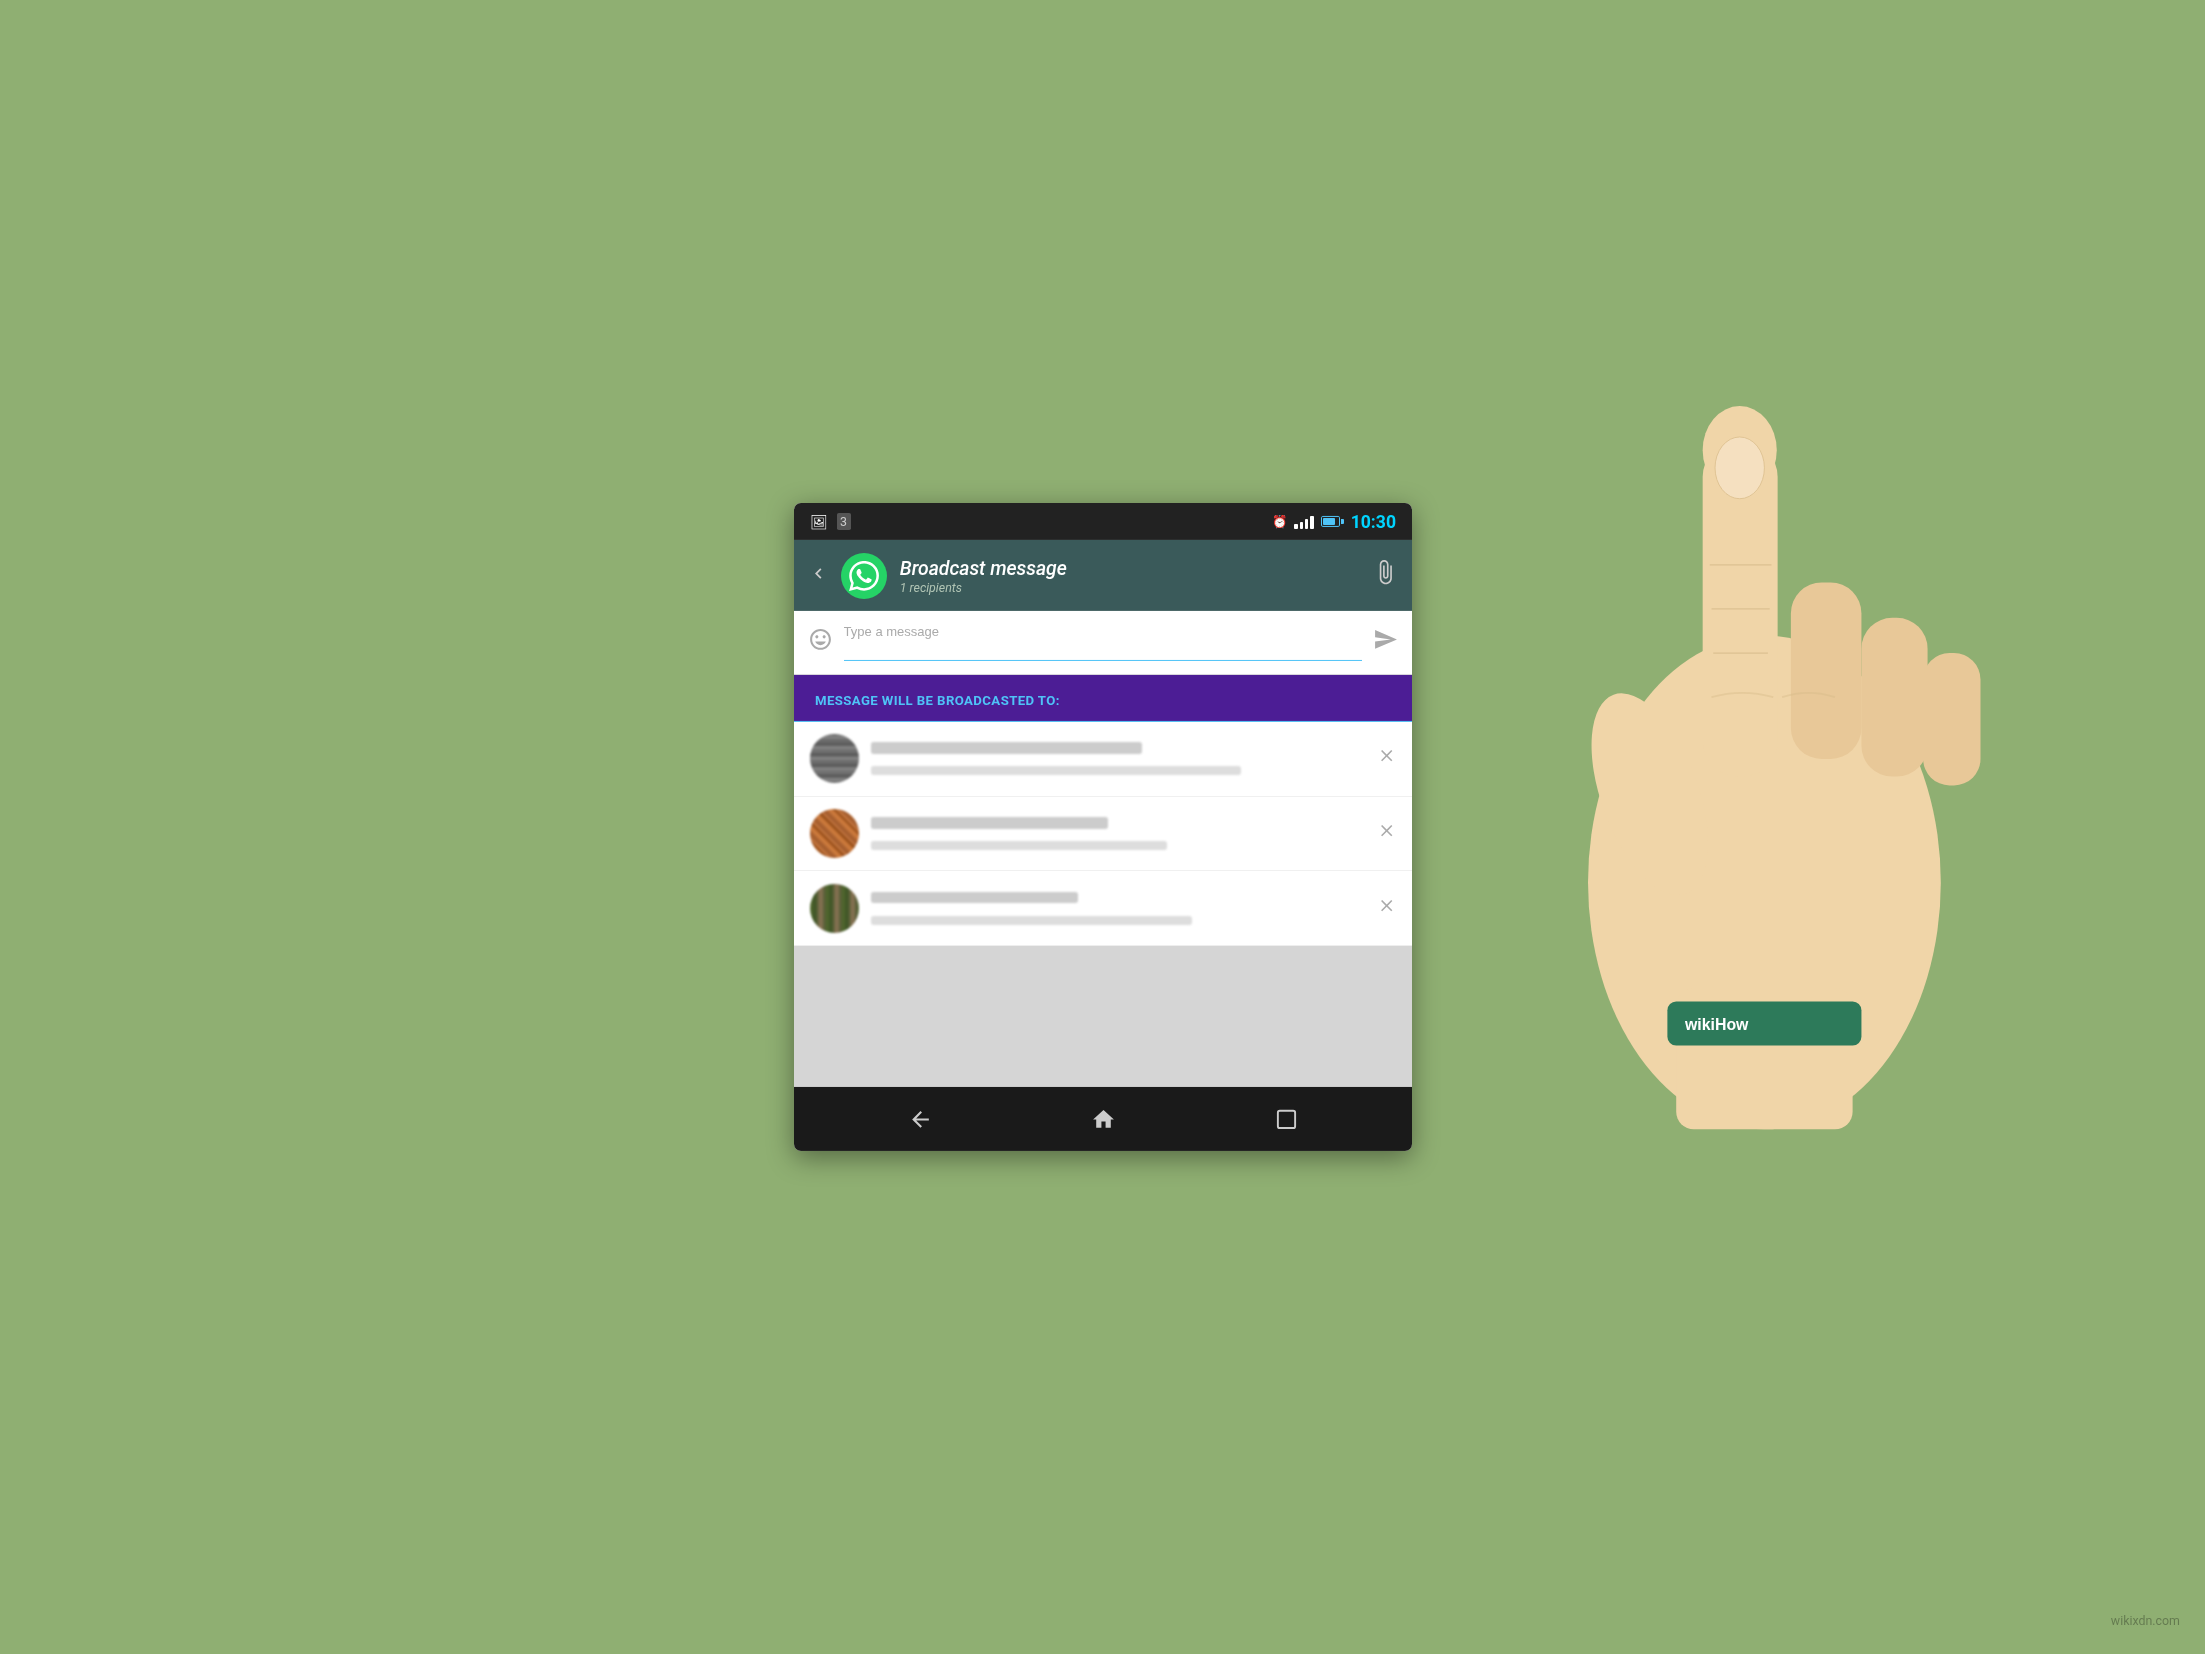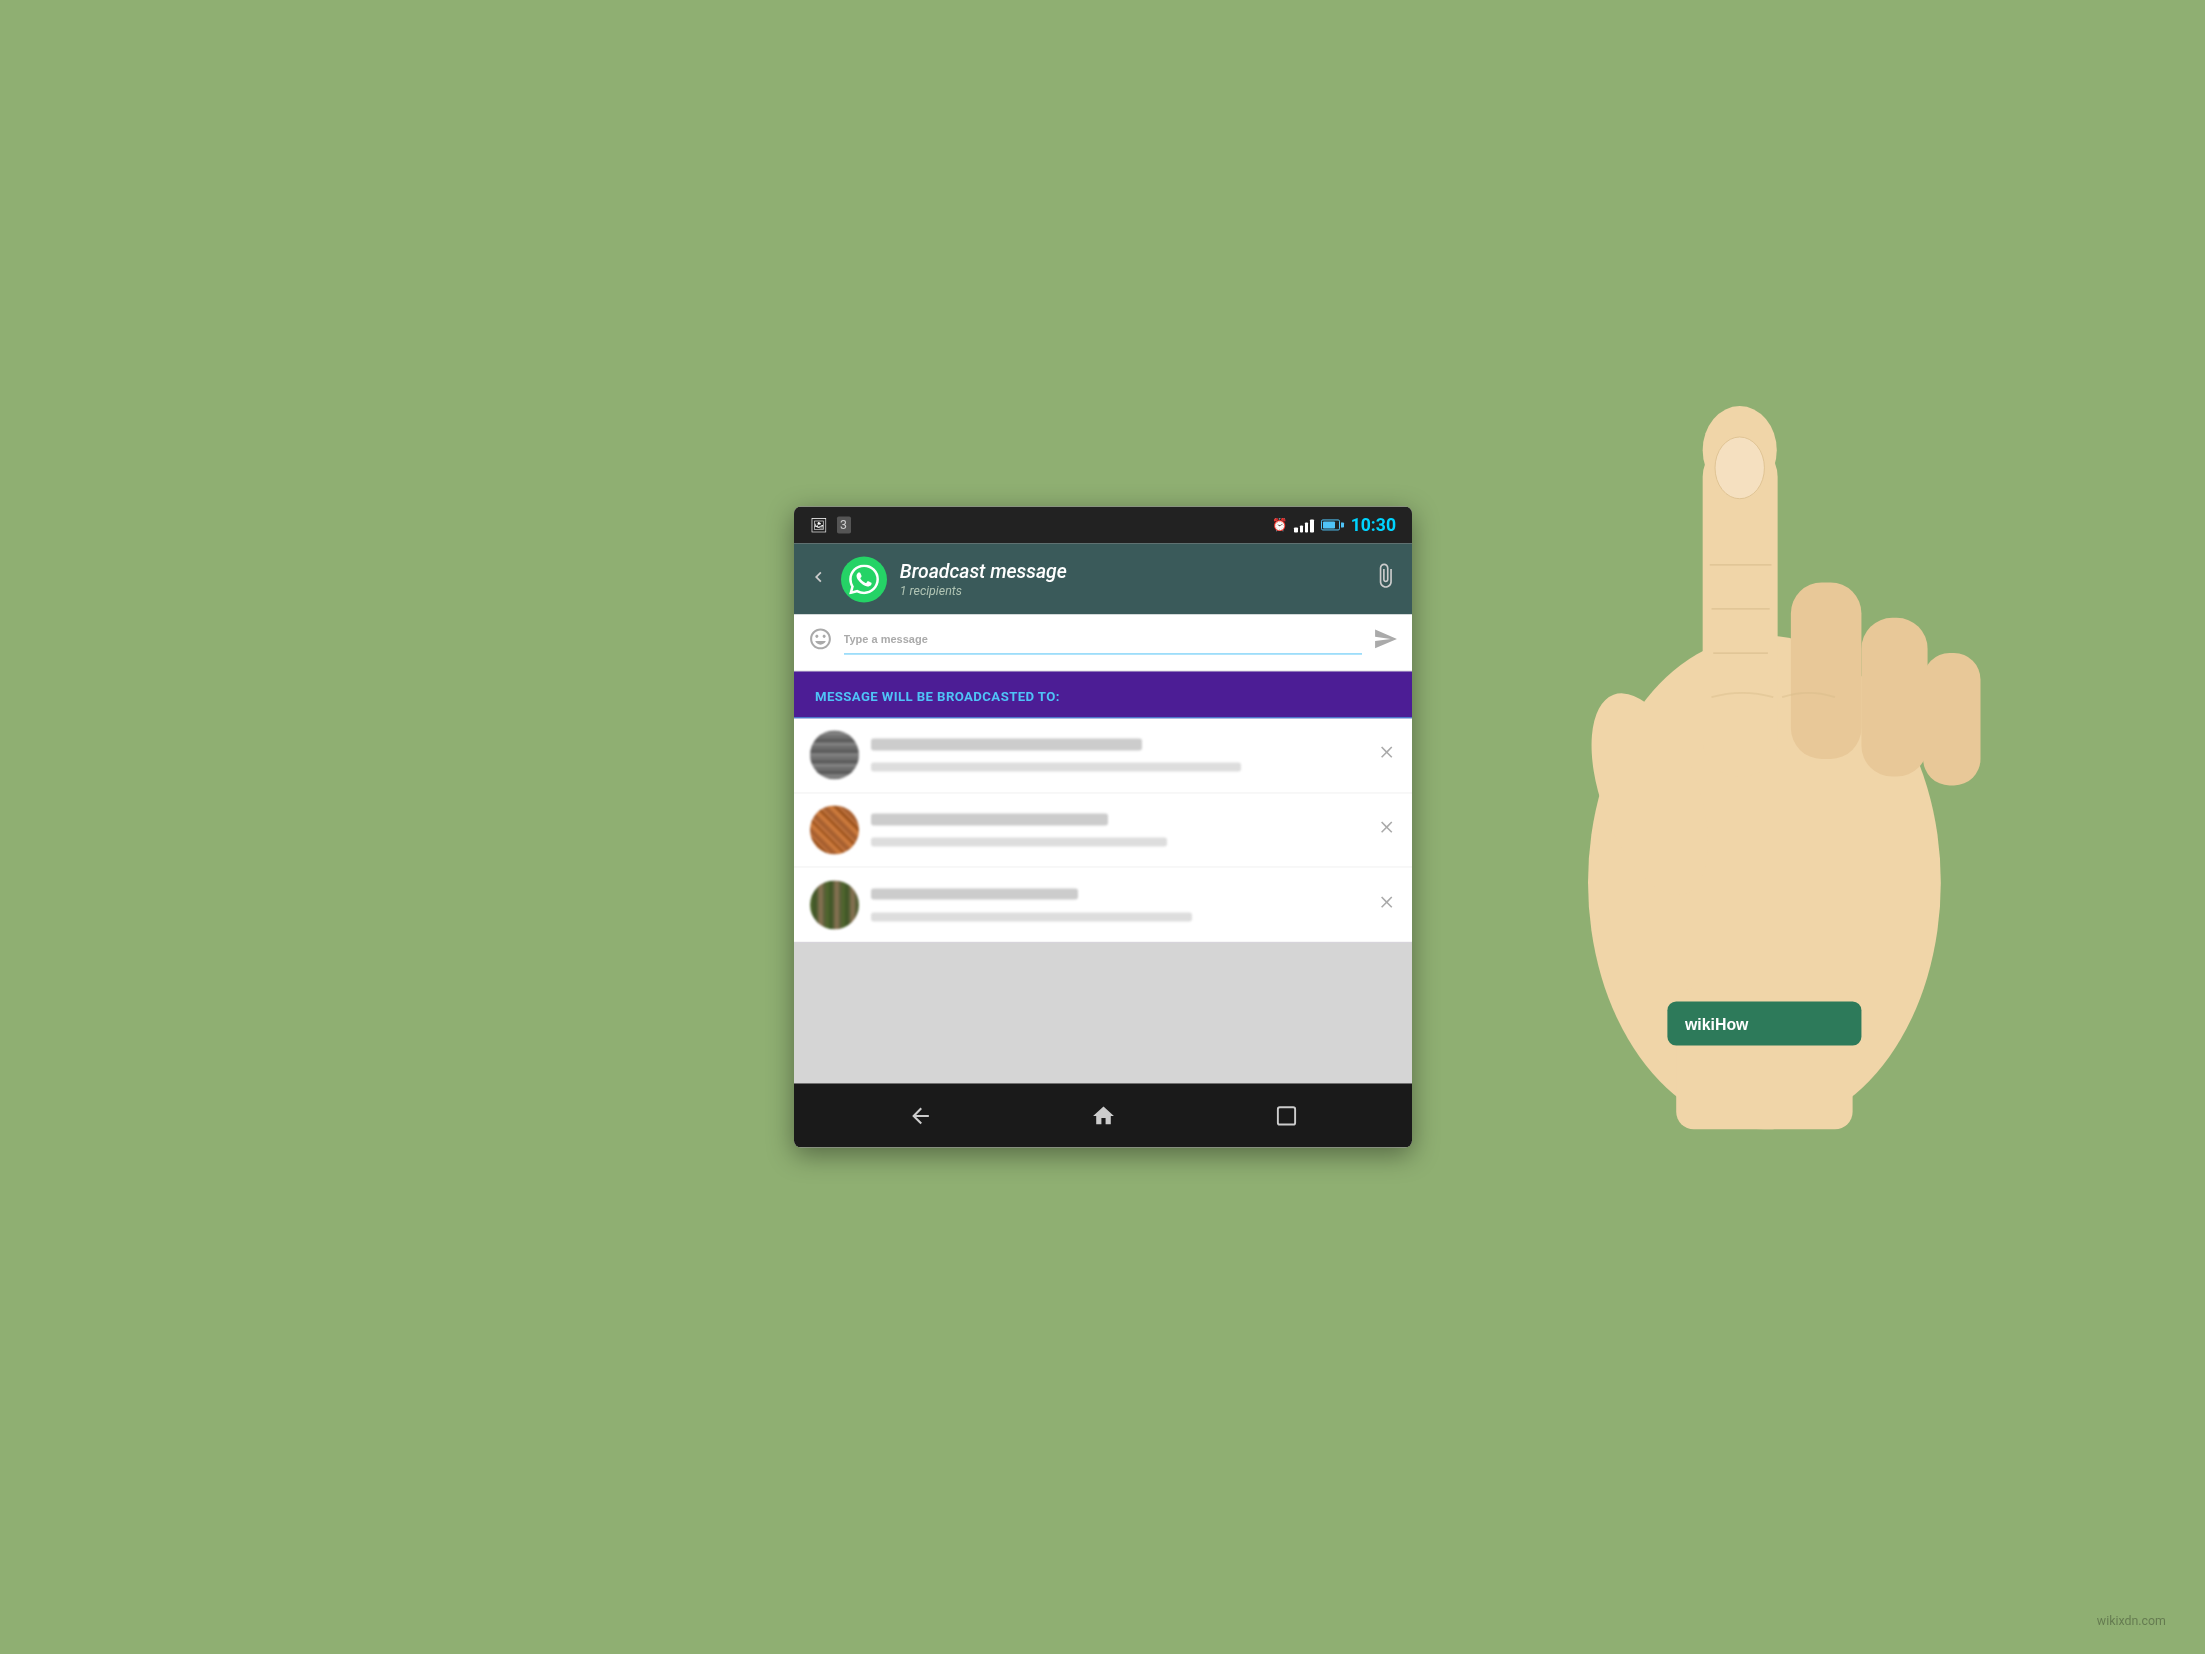--- a/index.html
+++ b/index.html
@@ -146,26 +146,25 @@
 
     .message-input-wrapper {
       flex: 1;
       position: relative;
     }
 
     .message-input {
       width: 100%;
       border: none;
       outline: none;
-      font-size: 11px;
+      font-size: 13px;
       color: #333;
       background: transparent;
-      padding-bottom: 8px;
+      padding-bottom: 21px;
       border-bottom: 1.8px solid #4fc3f7;
-      font-weight: bold;
     }
 
     .message-input::placeholder {
       color: #aaa;
     }
 
     .send-btn {
       color: #999;
       font-size: 25px;
       cursor: pointer;
@@ -291,21 +290,21 @@
       cursor: pointer;
       display: flex;
       align-items: center;
       justify-content: center;
     }
 
     
     .watermark {
       position: absolute;
       bottom: 26.5px;
-      right: 40px;
+      right: 26px;
       font-size: 12.4px;
       color: rgba(0,0,0,0.3);
     }
 
     
     .signal-bars {
       display: flex;
       align-items: flex-end;
       gap: 1.8px;
       height: 14px;

